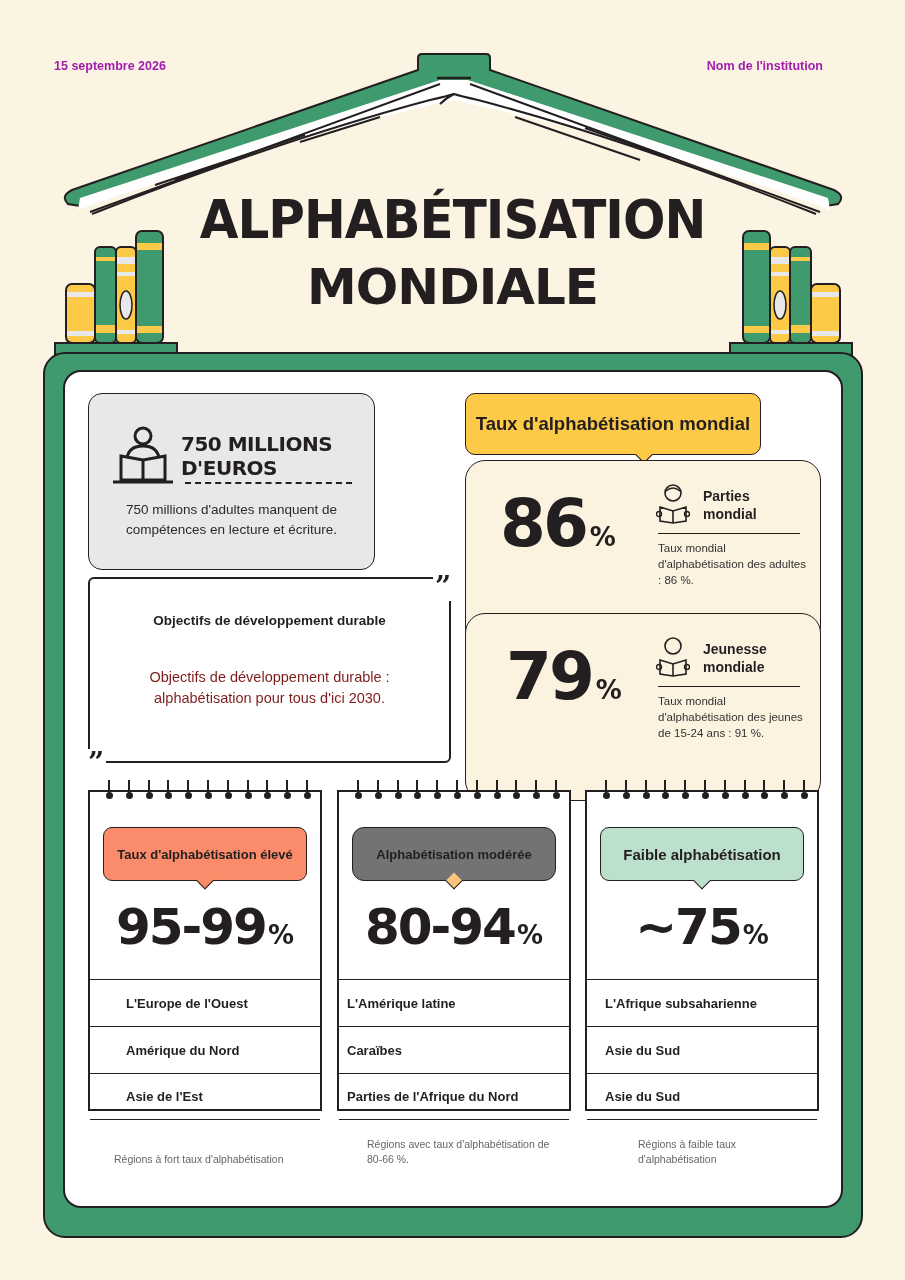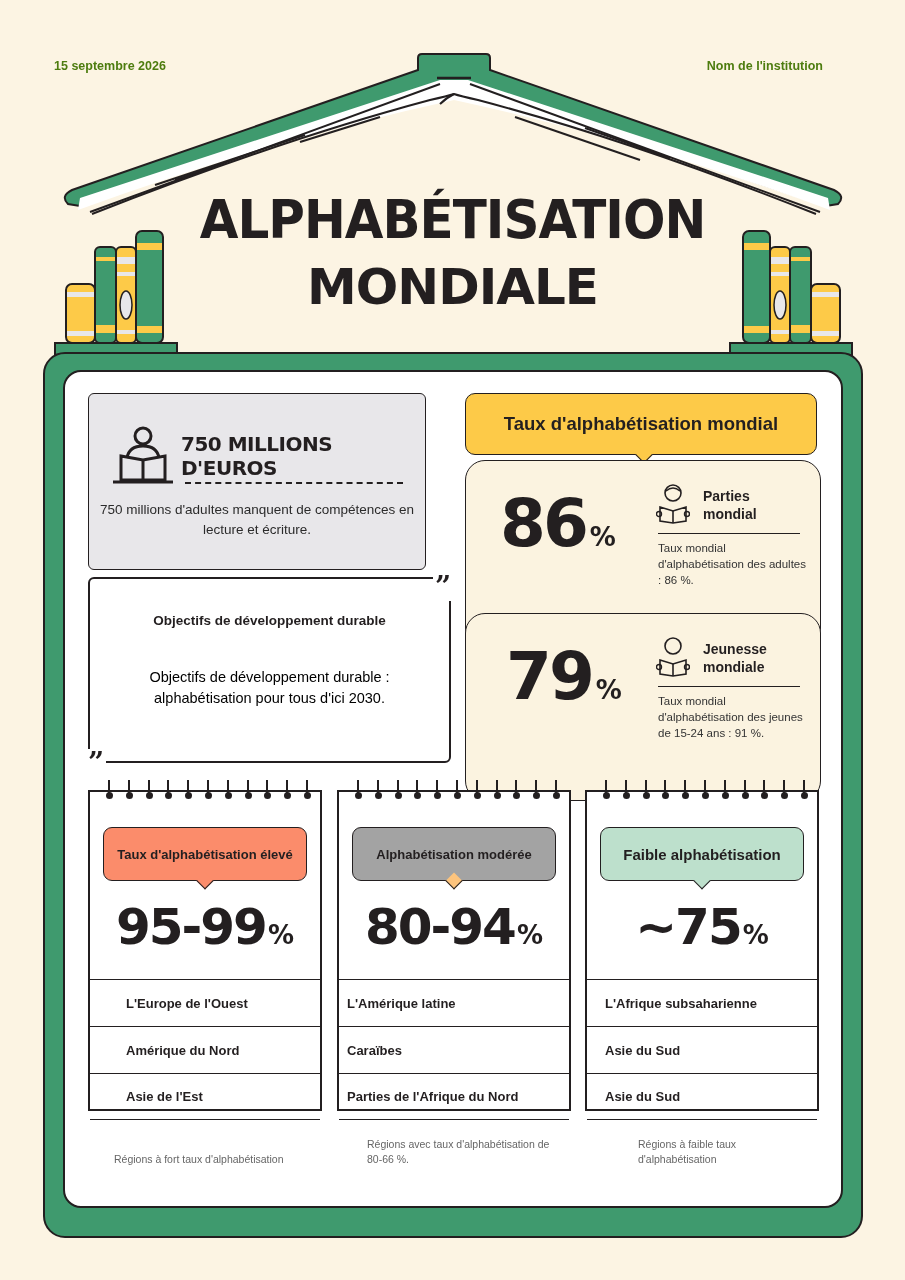--- a/index.html
+++ b/index.html
@@ -1,19 +1,19 @@
 <!DOCTYPE html>
 <html><head>
 <meta charset="utf-8">
 <style>
   * { box-sizing: border-box; margin: 0; padding: 0; }
   html, body { width: 905px; height: 1280px; background: #fcf4e3; overflow: hidden; }
   body { position: relative; font-family: "Liberation Sans", "DejaVu Sans", sans-serif; color: #231f20; }
 
-  .top-meta { position: absolute; top: 59px; font-size: 12.5px; font-weight: bold; color: #4d7c0f; }
+  .top-meta { position: absolute; top: 59px; font-size: 12.5px; font-weight: bold; color: #a21caf; }
   .top-date { left: 54px; }
   .top-inst { right: 82px; }
 
   .roof { position: absolute; left: 0; top: 0; width: 905px; height: 360px; }
 
   .title {
     position: absolute; left: 0; width: 905px; text-align: center;
     font-family: "DejaVu Sans", sans-serif; font-weight: bold; color: #231f20;
     font-size: 50px; letter-spacing: -1px; text-transform: uppercase; line-height: 1;
   }
@@ -24,22 +24,22 @@
     position: absolute; left: 43px; top: 352px; width: 820px; height: 886px;
     background: #3f9a6e; border: 2px solid #231f20; border-radius: 22px;
   }
   .frame-inner {
     position: absolute; left: 18px; top: 16px; width: 780px; height: 838px;
     background: #ffffff; border: 2px solid #231f20; border-radius: 18px;
   }
 
   
   .card-gray {
-    position: absolute; left: 88px; top: 393px; width: 338px; height: 177px;
-    background: #e8e7ea; border: 1.5px solid #231f20; border-radius: 6px;
+    position: absolute; left: 88px; top: 393px; width: 287px; height: 177px;
+    background: #e8e7ea; border: 1.5px solid #231f20; border-radius: 14px;
   }
   .card-gray .reader { position: absolute; left: 22px; top: 28px; width: 64px; height: 64px; }
   .card-gray .big-title {
     position: absolute; left: 92px; top: 38px; font-family: "DejaVu Sans", sans-serif;
     font-weight: bold; font-size: 20px; text-transform: uppercase; letter-spacing: -0.5px;
   }
   .card-gray .dash {
     position: absolute; left: 96px; right: 22px; top: 88px; border-top: 2px dashed #231f20;
   }
   .card-gray .desc {
@@ -49,25 +49,25 @@
 
   
   .card-quote {
     position: absolute; left: 88px; top: 577px; width: 363px; height: 186px;
     background: #fff; border: 2px solid #231f20; border-radius: 6px;
   }
   .quote-mark { position: absolute; font-family: "DejaVu Serif", serif; font-weight: bold; font-size: 28px; line-height: 1; color: #231f20; background: #fff; padding: 0 2px; }
   .qm-top { right: -4px; top: -6px; }
   .qm-bot { left: -4px; bottom: -16px; }
   .card-quote .q-title { position: absolute; left: 0; right: 0; top: 34px; text-align: center; font-weight: bold; font-size: 13.5px; }
-  .card-quote .q-body { position: absolute; left: 20px; right: 20px; top: 88px; text-align: center; font-size: 14.5px; line-height: 21px; color: #000000; }
+  .card-quote .q-body { position: absolute; left: 20px; right: 20px; top: 88px; text-align: center; font-size: 14.5px; line-height: 21px; color: #7f1d1d; }
 
   
   .rate-header {
-    position: absolute; left: 465px; top: 393px; width: 352px; height: 62px;
+    position: absolute; left: 465px; top: 393px; width: 296px; height: 62px;
     background: #fdca48; border: 1.5px solid #231f20; border-radius: 10px;
     display: flex; align-items: center; justify-content: center;
     font-size: 18.5px; font-weight: bold;
   }
   .tail { position: absolute; width: 12px; height: 12px; transform: rotate(45deg); border-right: 1.5px solid #231f20; border-bottom: 1.5px solid #231f20; }
 
   .stat-card {
     position: absolute; left: 465px; width: 356px; height: 188px;
     background: #fbf3e0; border: 1.5px solid #231f20; border-radius: 20px; padding-left: 7px;
   }
@@ -271,21 +271,21 @@
       <span class="ring"></span>
       <span class="ring"></span>
       <span class="ring"></span>
       <span class="ring"></span>
       <span class="ring"></span>
       <span class="ring"></span>
       <span class="ring"></span>
       <span class="ring"></span>
       <span class="ring"></span>
   </div>
-  <div class="badge" style="background:#a3a3a3;">
+  <div class="badge" style="background:#737373;border-radius:12px;">
     <span>Alphabétisation modérée</span>
     <span class="tail" style="background:#fdc47d;"></span>
   </div>
   <div class="range"><span>80-94</span><span class="pct">%</span></div>
   <div class="rows">
     <div class="row">L'Amérique latine</div>
     <div class="row">Caraïbes</div>
     <div class="row last">Parties de l'Afrique du Nord</div>
   </div>
   <div class="foot">Régions avec taux d'alphabétisation de 80-66 %.</div>

